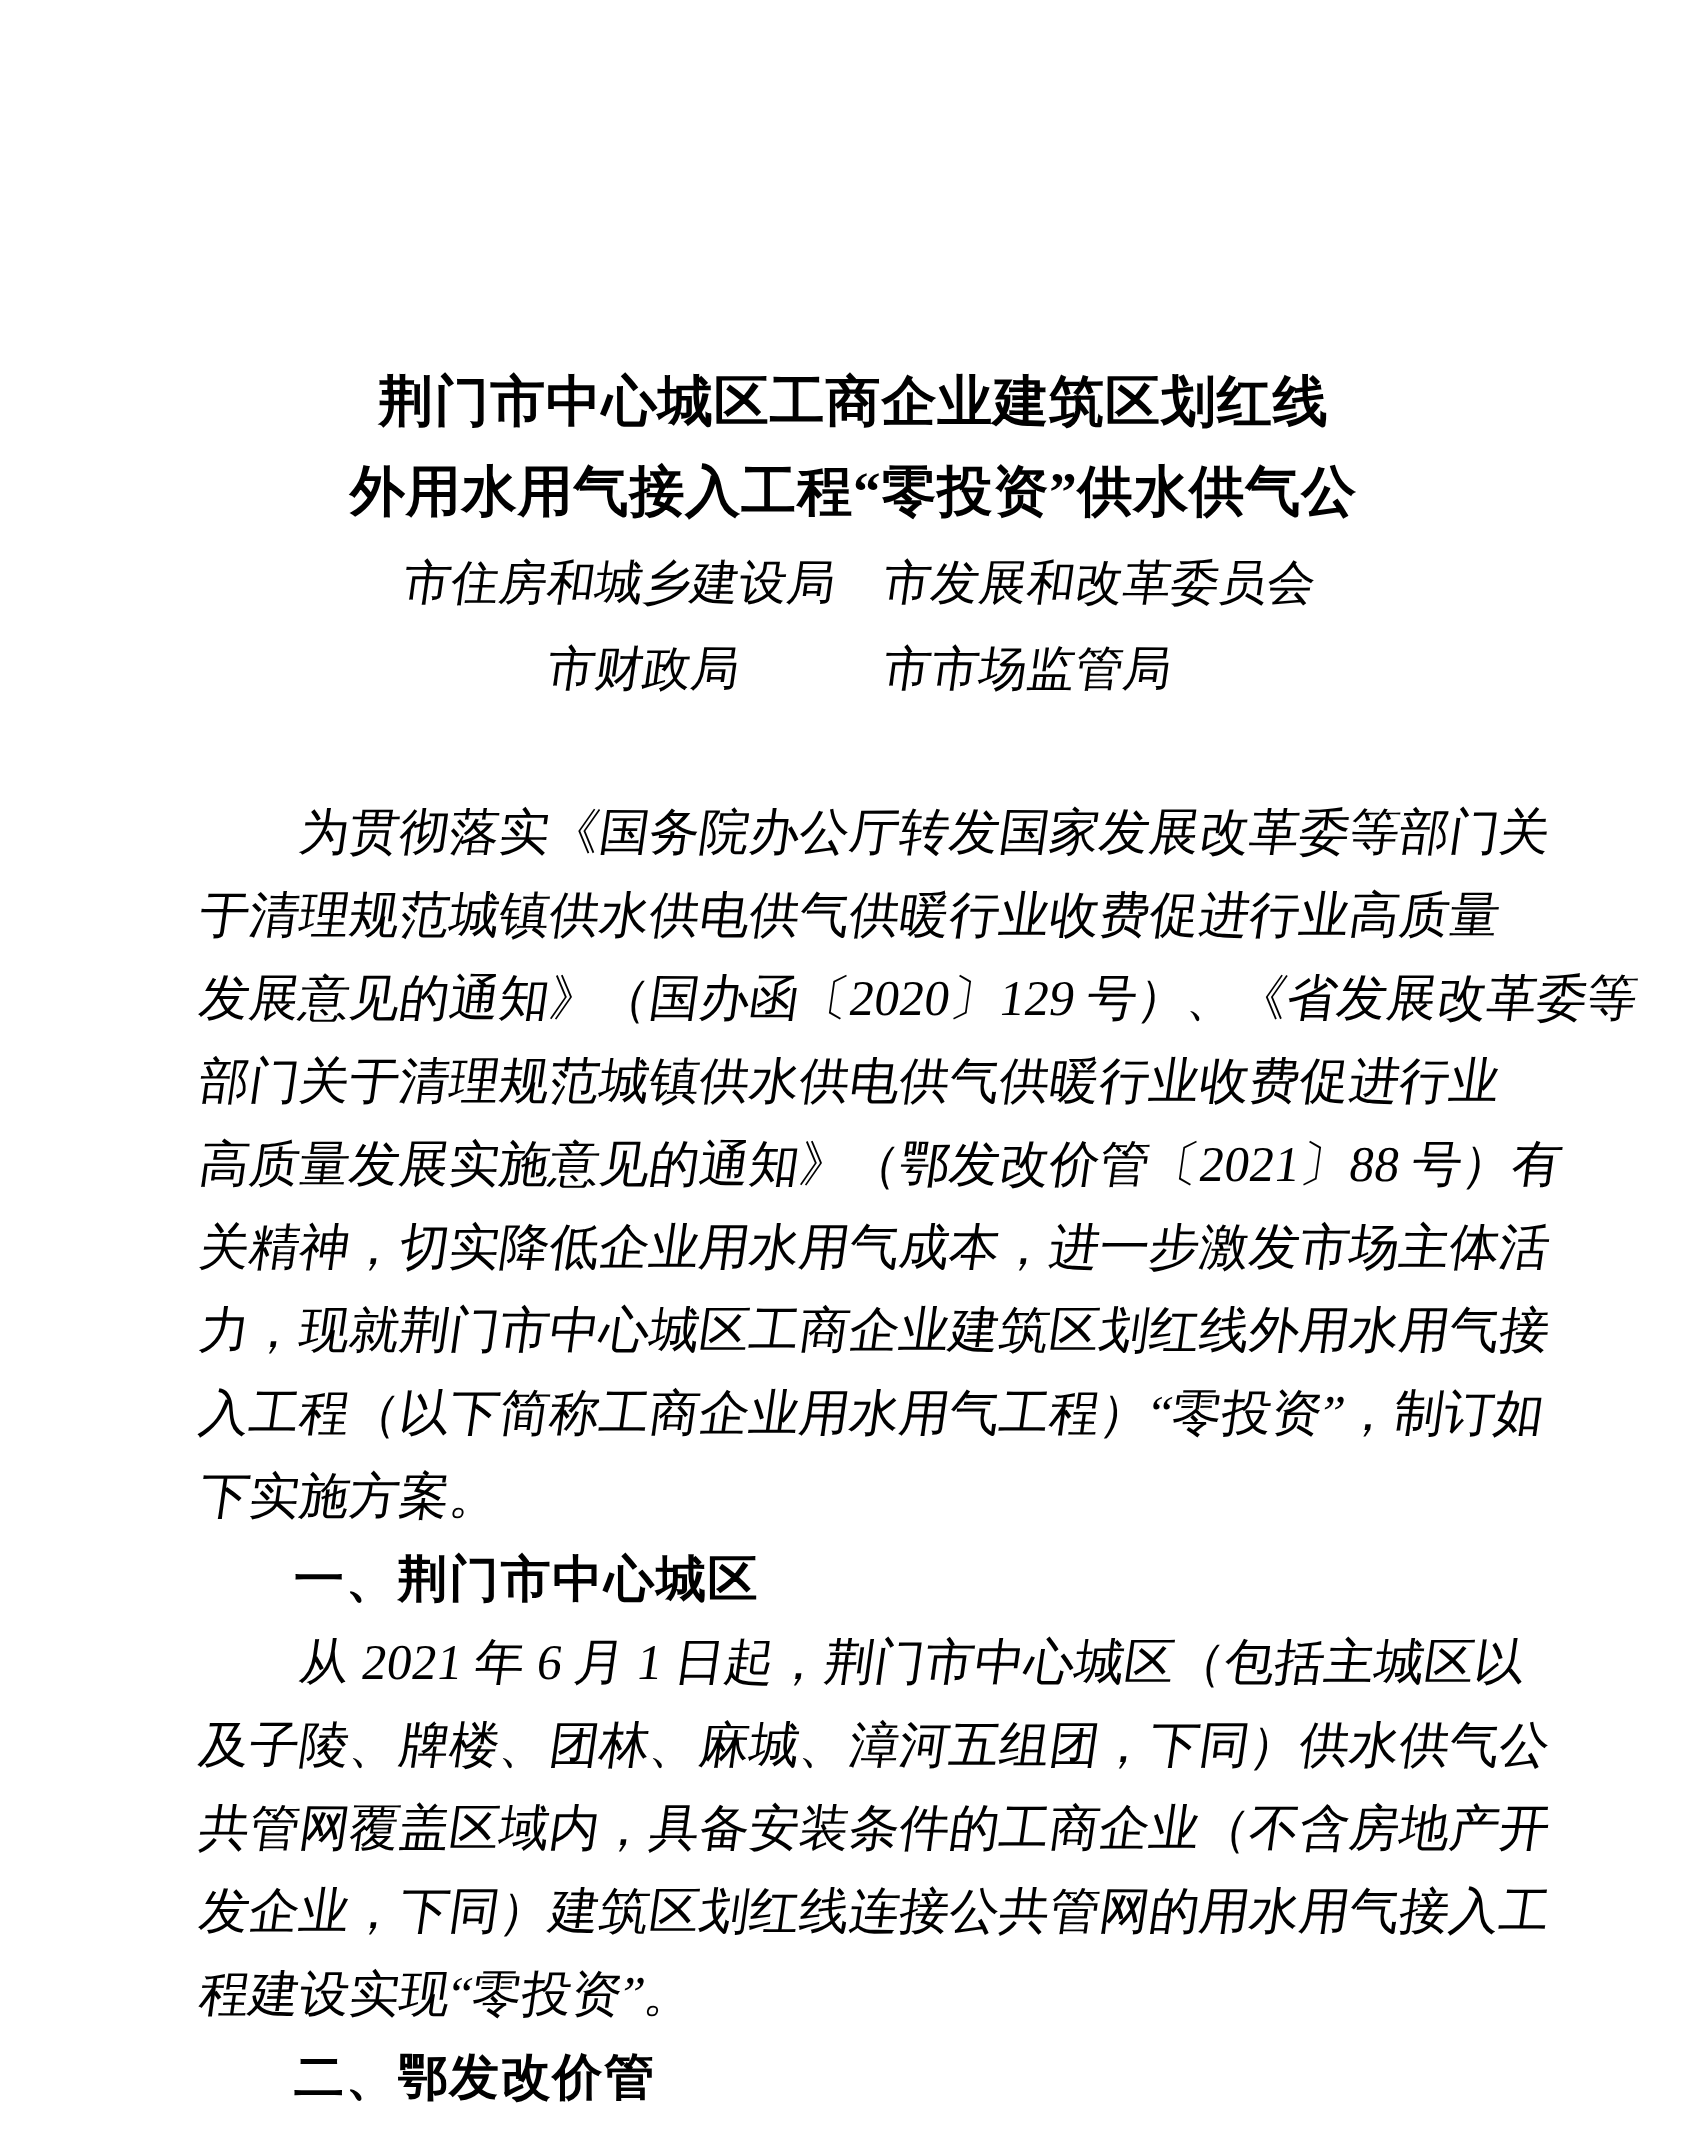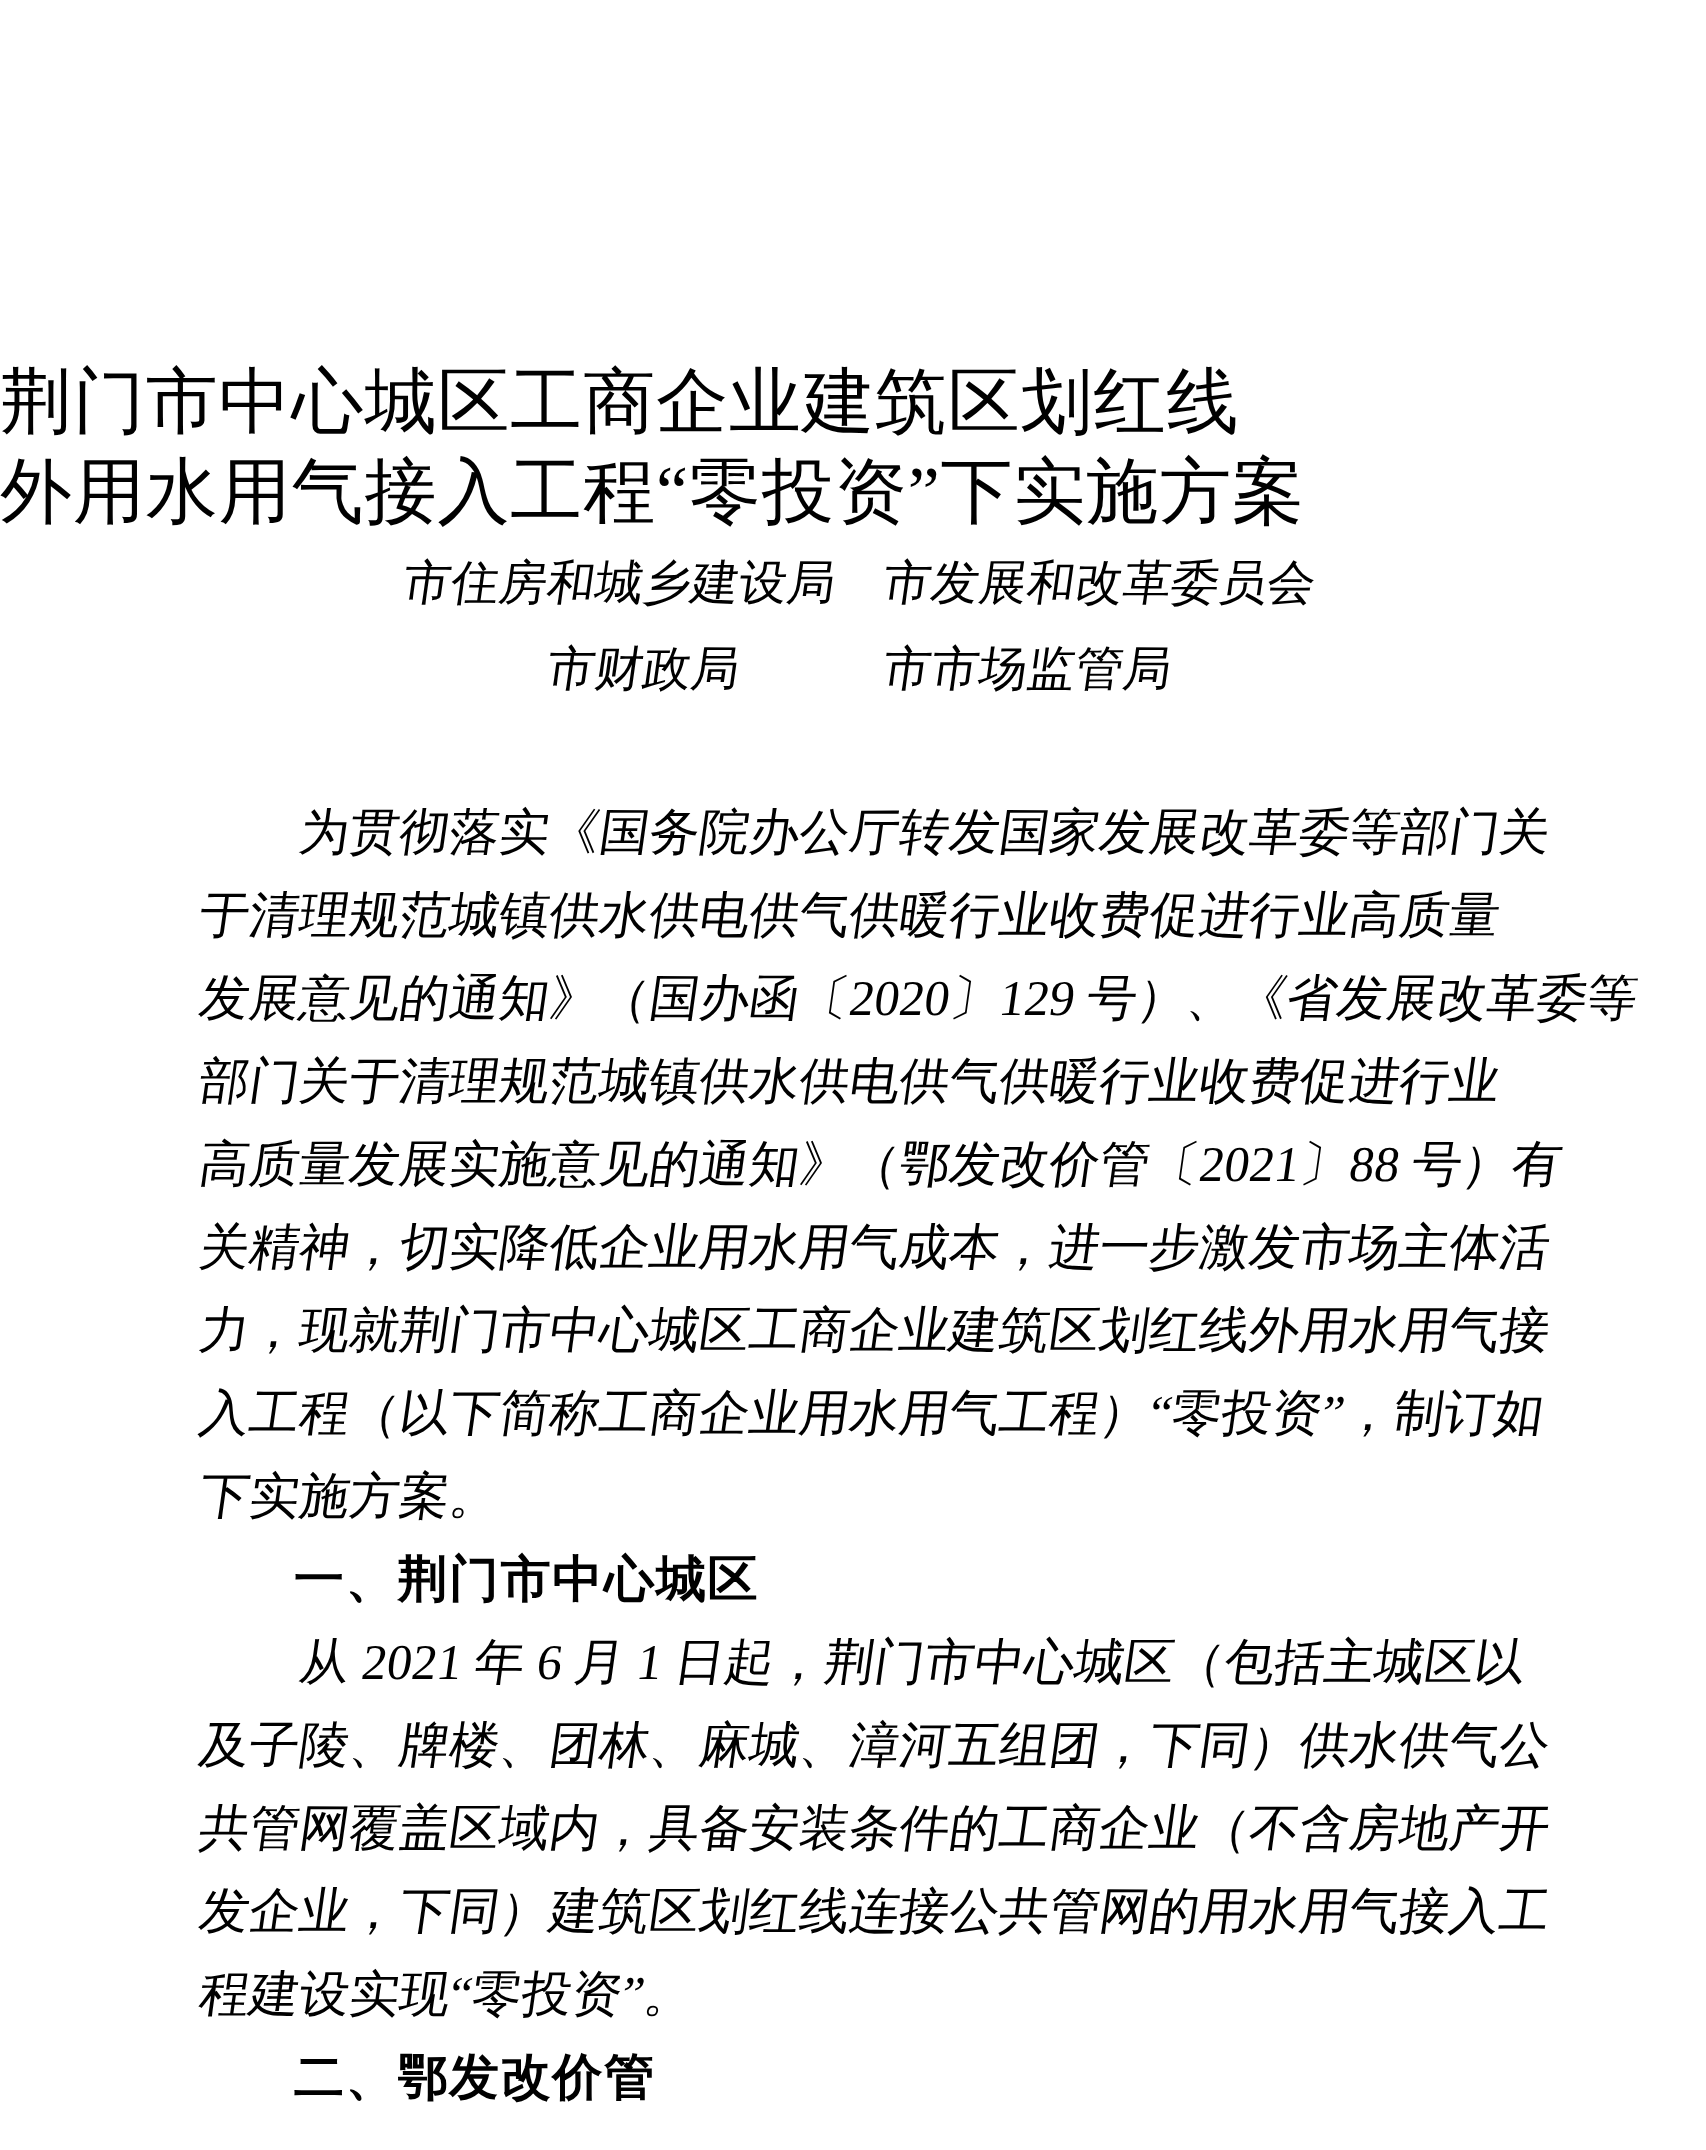--- a/index.html
+++ b/index.html
@@ -10,23 +10,24 @@
     background: #ffffff;
     color: #000000;
     overflow: hidden;
     font-family: "Liberation Serif", "DejaVu Serif", serif;
   }
   .title-block {
     position: absolute;
     top: 357px;
     left: 0;
     right: 0;
-    font-size: 72px;
+    text-align: center;
+    font-size: 55px;
     line-height: 90px;
-    font-weight: 400;
+    font-weight: 700;
     font-family: "Liberation Serif", "DejaVu Serif", serif;
     letter-spacing: 0.9px;
   }
   .issuer-block {
     position: absolute;
     top: 540px;
     left: 0;
     right: 0;
     text-align: center;
     font-size: 48px;
@@ -60,21 +61,21 @@
     letter-spacing: 1.7px;
   }
 </style>
 </head>
 <body>
 
 <div class="page">
 
   <div class="title-block">
     <div class="line">荆门市中心城区工商企业建筑区划红线</div>
-    <div class="line">外用水用气接入工程“零投资”下实施方案</div>
+    <div class="line">外用水用气接入工程“零投资”供水供气公</div>
   </div>
 
   <div class="issuer-block">
     <div class="line">市住房和城乡建设局　市发展和改革委员会</div>
     <div class="line">市财政局　　　市市场监管局</div>
   </div>
 
   <div class="body-block">
     <div class="para">
         <div class="line">为贯彻落实《国务院办公厅转发国家发展改革委等部门关</div>

